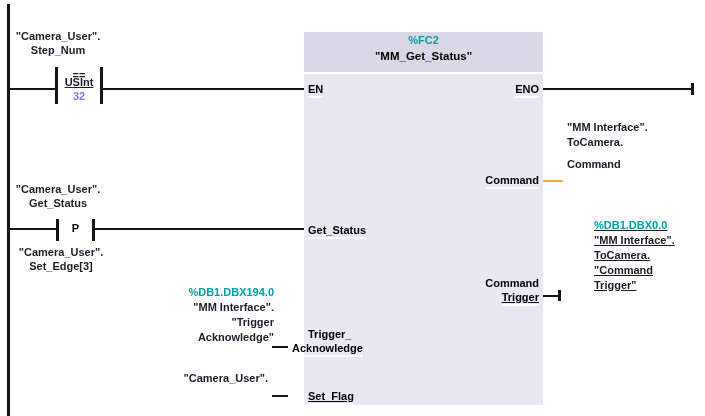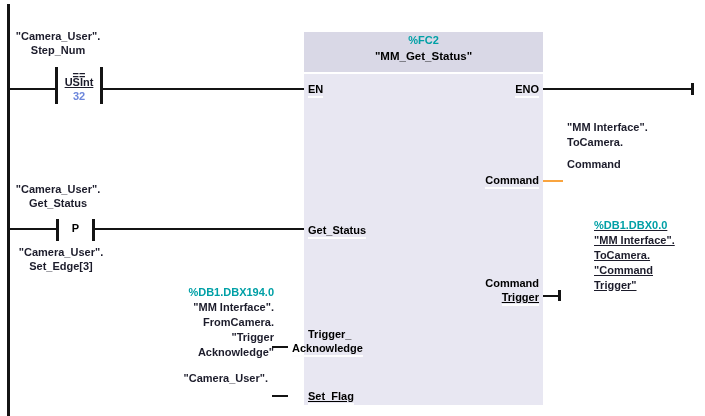--- a/index.html
+++ b/index.html
@@ -59,21 +59,20 @@
   <div class="wire" style="left:95px;top:228px;width:209px;"></div>
 
   <div class="abs center" style="left:6px;top:245px;width:110px;">
     <div class="line">"Camera_User".</div>
     <div class="line">Set_Edge[3]</div>
   </div>
 
   <div class="abs rightal" style="left:124px;top:274px;width:150px;margin-top:11px;">
     <div class="line15 addr">%DB1.DBX194.0</div>
     <div class="line15">"MM Interface".</div>
-    <div class="line15">FromCamera.</div>
     <div class="line15">"Trigger</div>
     <div class="line15">Acknowledge"</div>
   </div>
   <div class="dash" style="left:272px;top:346px;width:16px;"></div>
 
   <div class="abs rightal" style="left:118px;top:371px;width:150px;">
     <div class="line15">"Camera_User".</div>
   </div>
   <div class="dash" style="left:272px;top:395px;width:16px;"></div>
 

